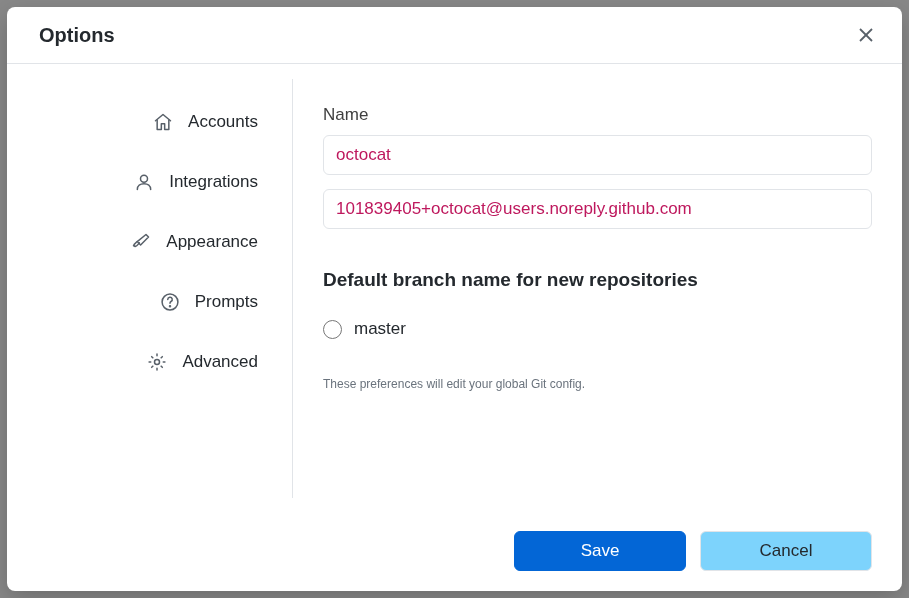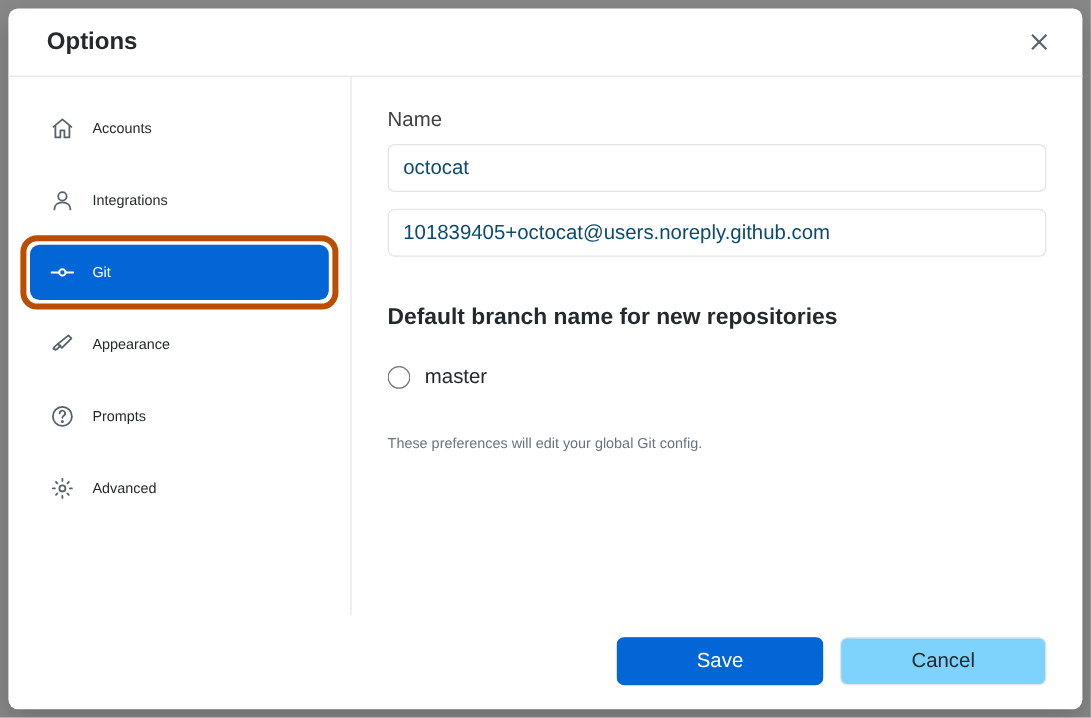--- a/index.html
+++ b/index.html
@@ -19,20 +19,21 @@
       position: absolute;
       top: 7px;
       left: 7px;
       right: 7px;
       bottom: 7px;
       background: #fff;
       border-radius: 8px;
       display: flex;
       flex-direction: column;
       box-shadow: 0 8px 24px rgba(0,0,0,0.2);
+      gap: 15px;
     }
     .dialog-header {
       display: flex;
       align-items: center;
       justify-content: space-between;
       padding: 16px 24px 16px 32px;
       border-bottom: 1px solid #e1e4e8;
     }
     .dialog-title {
       font-size: 20px;
@@ -62,22 +63,23 @@
       padding: 20px 18px;
     }
     .sidebar-item {
       display: flex;
       align-items: center;
       gap: 14px;
       padding: 12px 16px;
       border-radius: 8px;
       cursor: pointer;
       color: #24292e;
-      font-size: 12px;
+      font-size: 17px;
       margin-bottom: 14px;
+      justify-content: flex-end;
     }
     .sidebar-item .icon {
       width: 22px;
       height: 22px;
       display: flex;
       align-items: center;
       justify-content: center;
       color: #586069;
     }
     .sidebar-item.active {
@@ -111,21 +113,21 @@
       color: #404040;
       margin-bottom: 10px;
       display: block;
     }
     .text-input {
       width: 100%;
       padding: 9px 12px;
       font-size: 17px;
       border: 1px solid #e1e4e8;
       border-radius: 6px;
-      color: #0c4a6e;
+      color: #be185d;
       background: #fff;
       margin-bottom: 14px;
     }
     .section-heading {
       font-size: 19px;
       font-weight: 600;
       color: #24292e;
       margin-top: 26px;
       margin-bottom: 28px;
     }
@@ -214,30 +216,20 @@
       <div class="sidebar-item">
         <span class="icon">
           <svg width="20" height="20" viewBox="0 0 24 24" fill="none" stroke="currentColor" stroke-width="1.8" stroke-linecap="round" stroke-linejoin="round">
             <circle cx="12" cy="8" r="4.2"></circle>
             <path d="M4 21c0-4.5 3.5-7 8-7s8 2.5 8 7"></path>
           </svg>
         </span>
         <span>Integrations</span>
       </div>
 
-      <div class="sidebar-item active highlight-ring">
-        <span class="icon">
-          <svg width="20" height="20" viewBox="0 0 24 24" fill="none" stroke="currentColor" stroke-width="2" stroke-linecap="round">
-            <circle cx="12" cy="12" r="3.2"></circle>
-            <line x1="1" y1="12" x2="8.8" y2="12"></line>
-            <line x1="15.2" y1="12" x2="23" y2="12"></line>
-          </svg>
-        </span>
-        <span>Git</span>
-      </div>
 
       <div class="sidebar-item">
         <span class="icon">
           <svg width="20" height="20" viewBox="0 0 24 24" fill="none" stroke="currentColor" stroke-width="1.8" stroke-linecap="round" stroke-linejoin="round">
             <path d="M18 3l3 3-9.5 9.5-4-4L18 3z"></path>
             <path d="M7.5 11.5c-2 2-3.5 2-4.5 5 1.5 0 2 1 2 1 3-1 3-2.5 5-4.5"></path>
           </svg>
         </span>
         <span>Appearance</span>
       </div>

